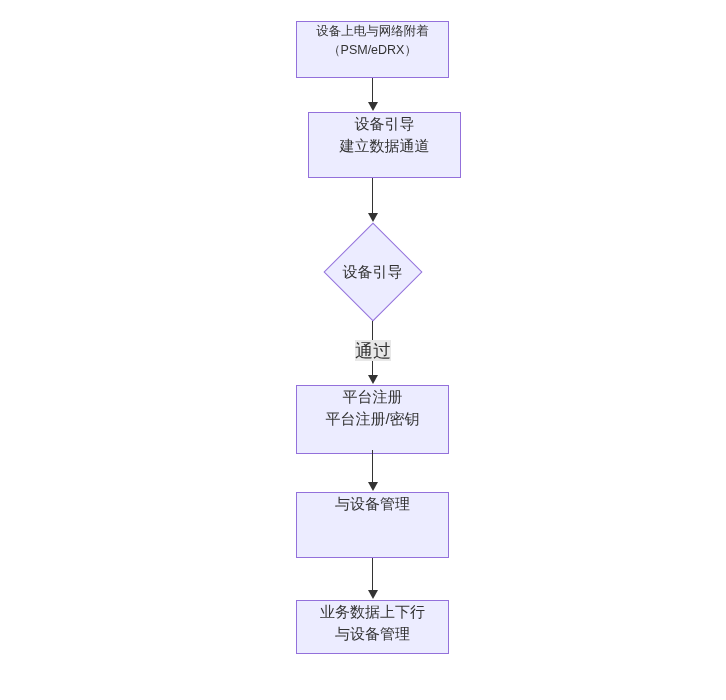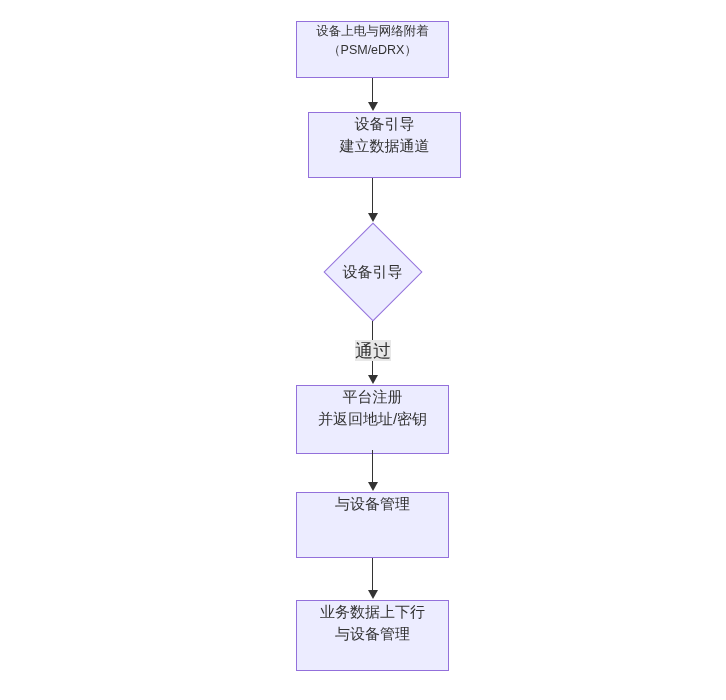--- a/index.html
+++ b/index.html
@@ -98,21 +98,21 @@
     align-items: center;
     justify-content: center;
     white-space: nowrap;
   }
 
   
   #node-a { left: 296px; top: 21px;  height: 57px; }
   #node-b { left: 308px; top: 112px; height: 66px; }
   #node-d { left: 296px; top: 385px; height: 69px; }
   #node-e { left: 296px; top: 492px; height: 66px; }
-  #node-f { left: 296px; top: 600px; height: 71px; }
+  #node-f { left: 296px; top: 600px; height: 54px; }
 
   
   #edge-1 { top: 78px;  height: 33px; }
   #edge-2 { top: 178px; height: 44px; }
   #edge-3 { top: 321px; height: 63px; }
   #edge-4 { top: 450px; height: 41px; }
   #edge-5 { top: 558px; height: 41px; }
 </style>
 </head>
 <body>
@@ -145,21 +145,21 @@
   </div>
 
   <div class="edge" id="edge-3">
     <div class="line"></div>
     <div class="arrowhead-icon"></div>
   </div>
   <div class="edge-label">通过</div>
 
   <div class="node rect" id="node-d">
     <span class="node-line">平台注册</span>
-    <span class="node-line">并返回地址/密钥</span>
+    <span class="node-line">平台注册/密钥</span>
   </div>
 
   <div class="edge" id="edge-4">
     <div class="line"></div>
     <div class="arrowhead-icon"></div>
   </div>
 
   <div class="node rect" id="node-e">
     <span class="node-line">与设备管理</span>
   </div>

